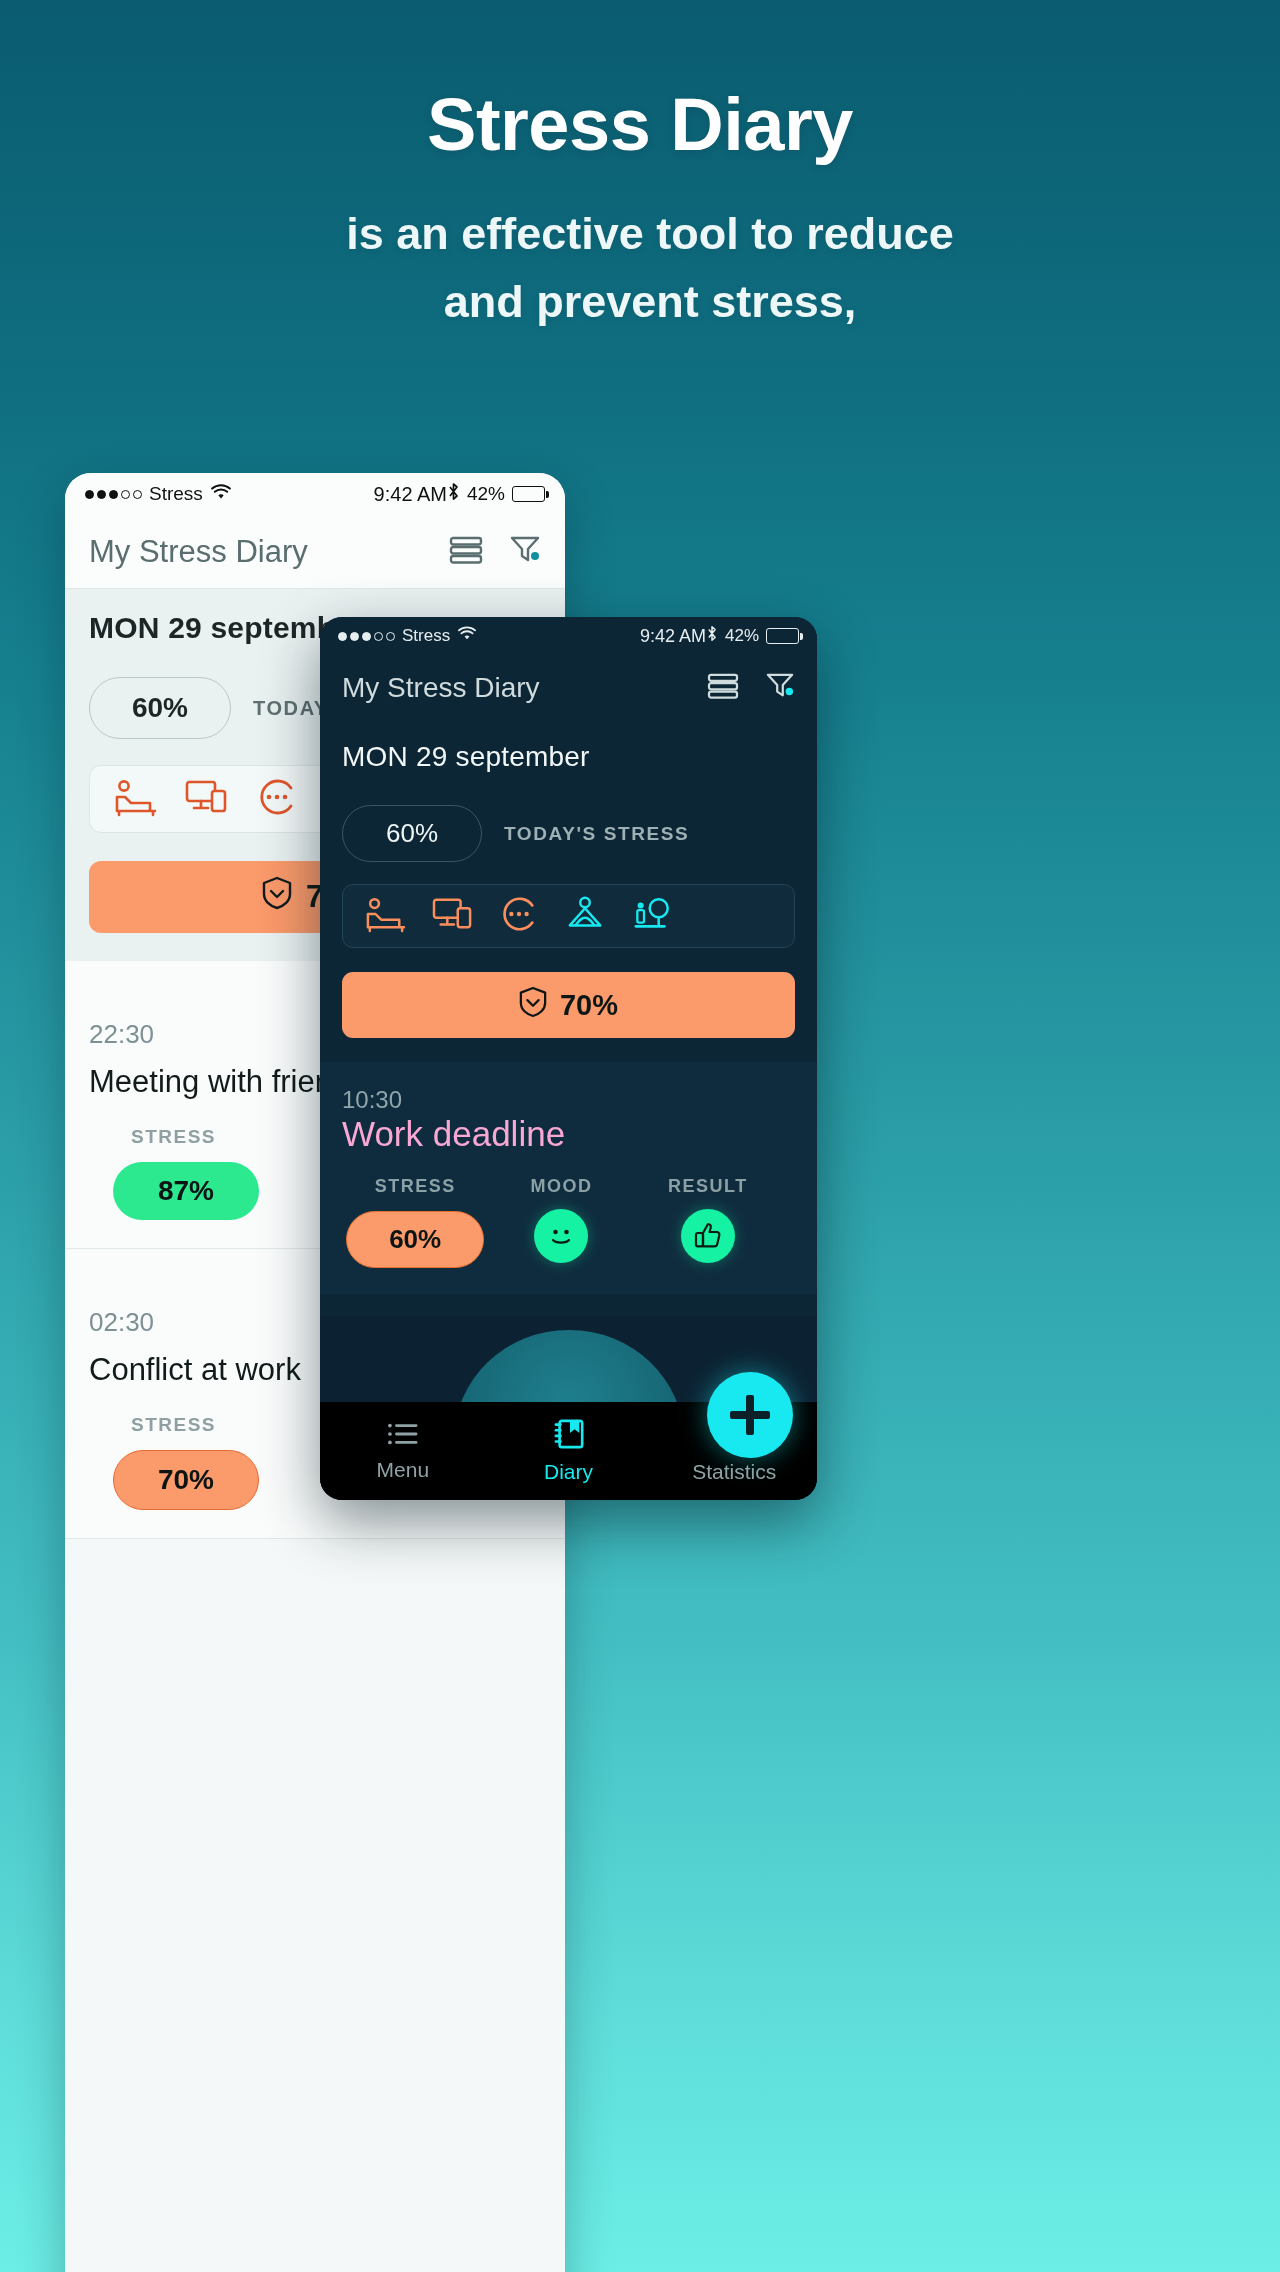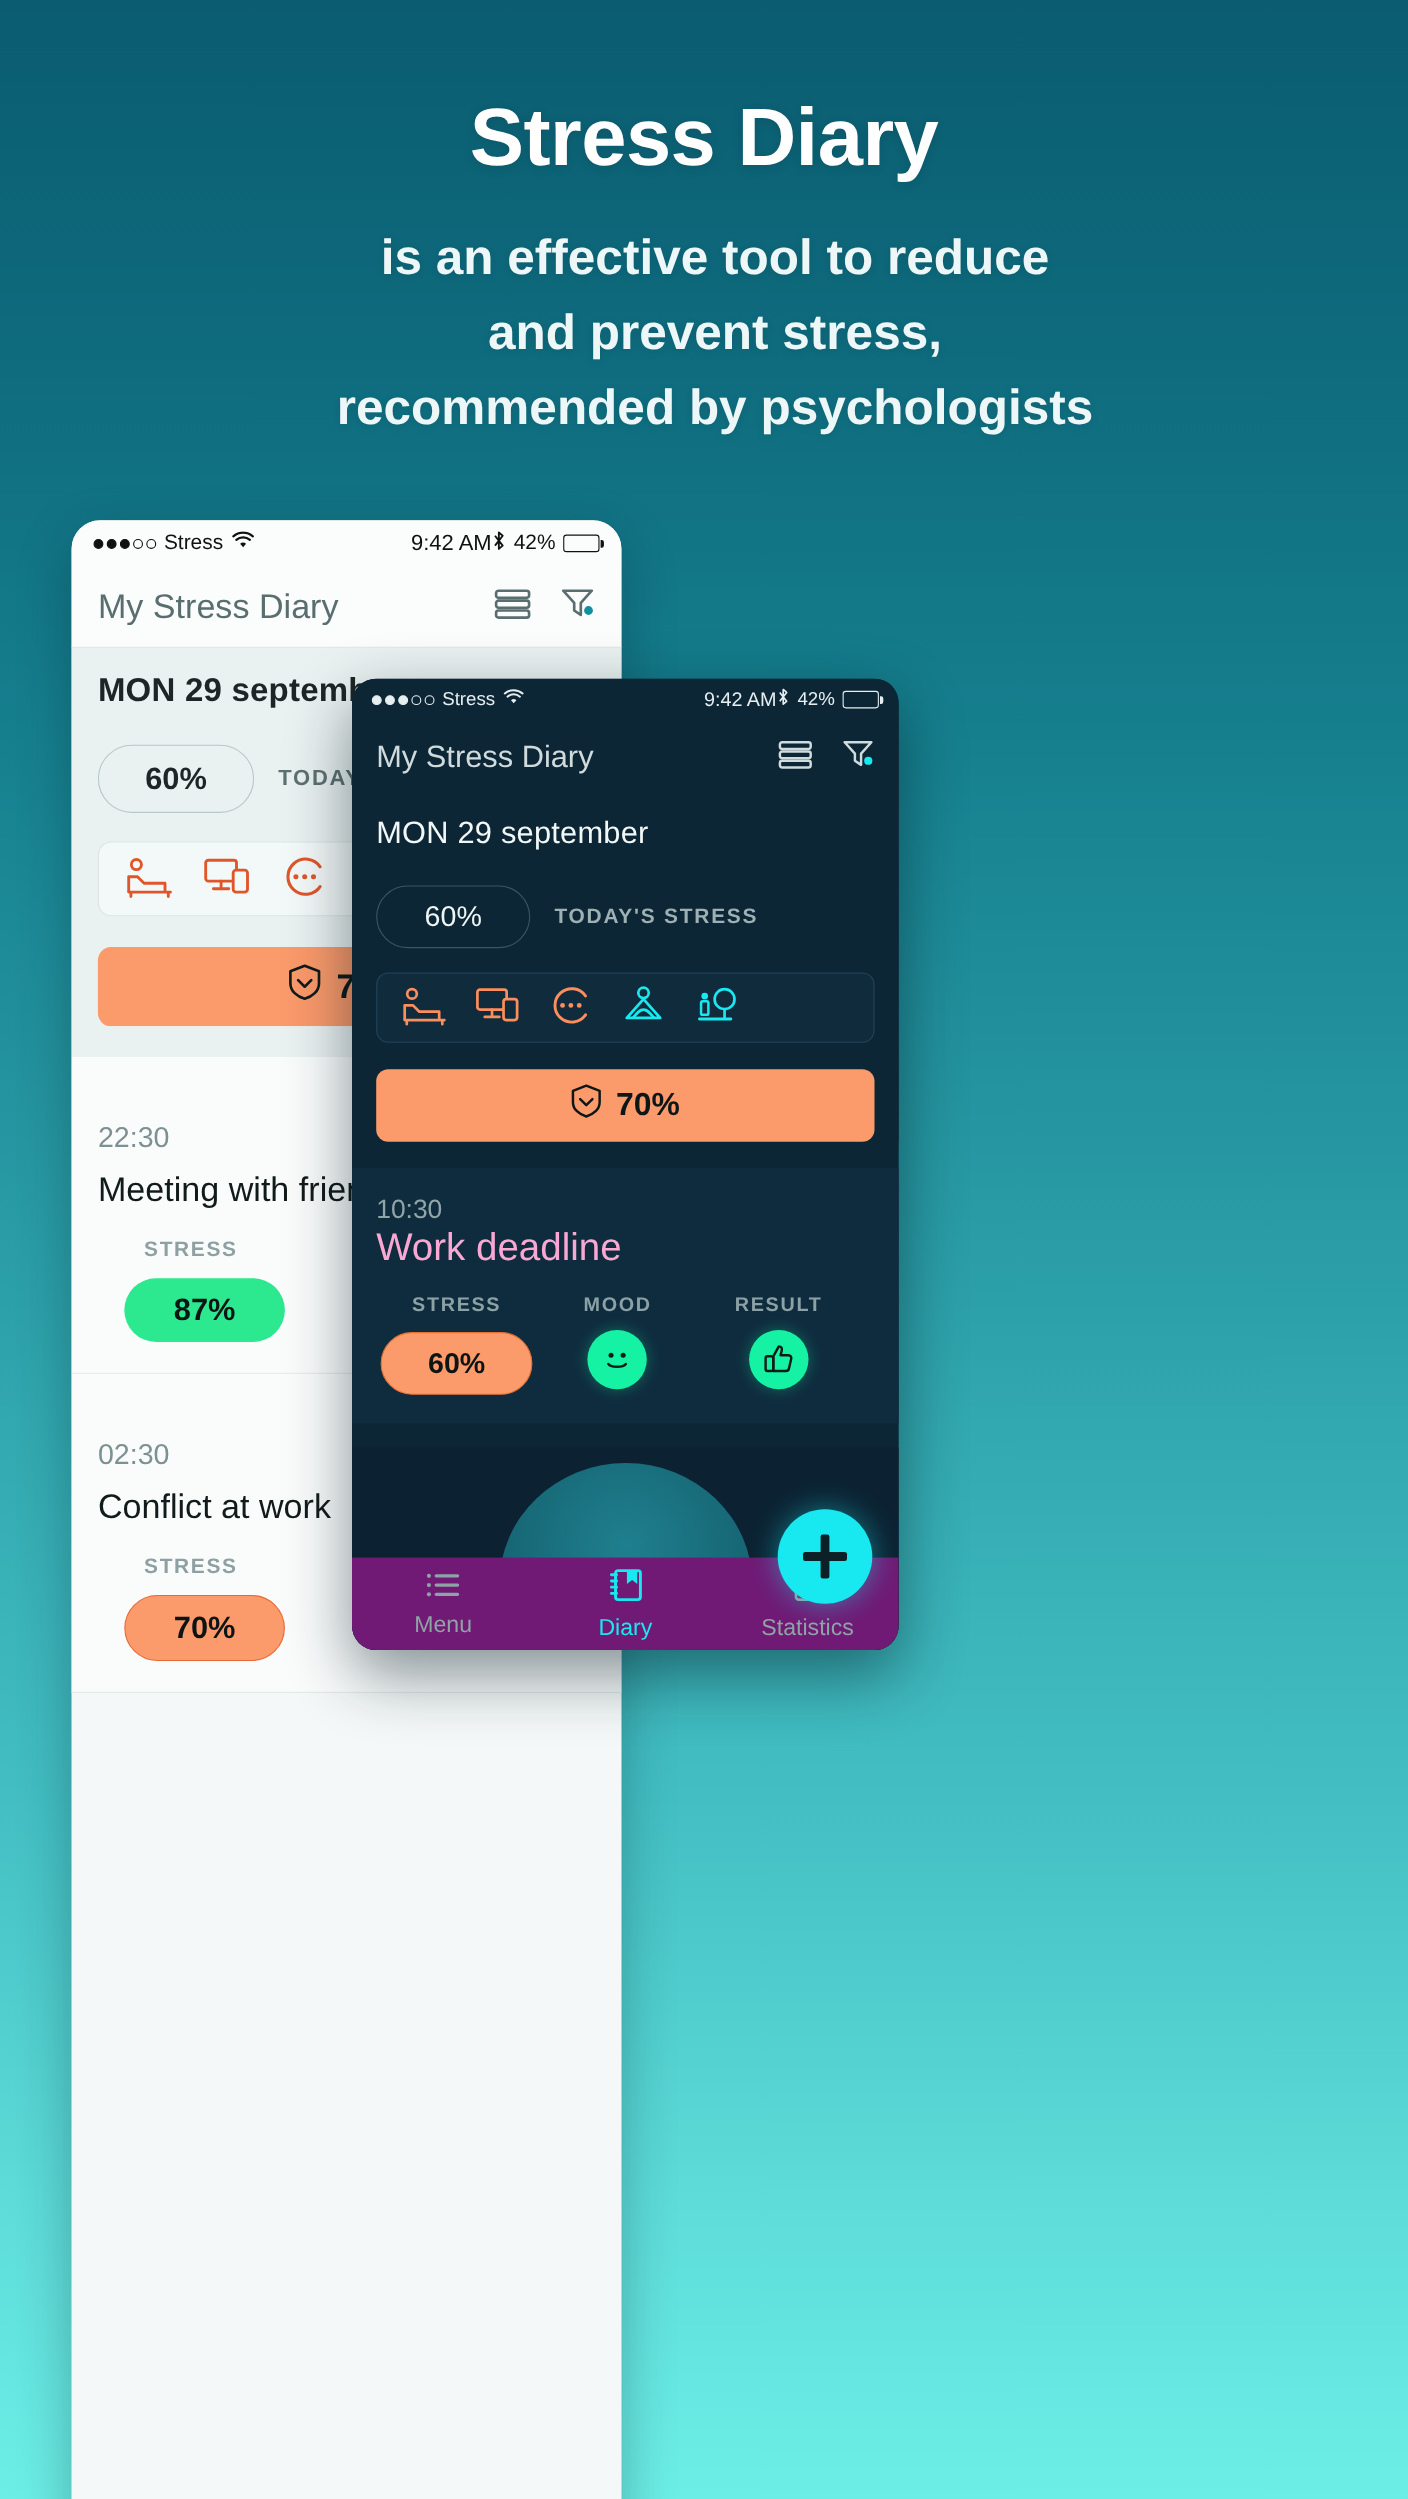--- a/index.html
+++ b/index.html
@@ -191,22 +191,22 @@
     margin-top: 22px; height: 198px; background: #0c2232;
     position: relative; overflow: hidden;
   }
   .octo {
     position: absolute; left: 50%; transform: translateX(-50%);
     top: 14px; width: 230px; height: 220px;
     border-radius: 50% 50% 46% 46%;
     background: radial-gradient(circle at 50% 34%, #1f7f8e 0%, #176876 56%, #12525f 100%);
   }
   .dark-bottomnav {
-    position: absolute; left: 0; right: 0; bottom: 0; height: 84px;
-    background: #701a75;
+    position: absolute; left: 0; right: 0; bottom: 0; height: 98px;
+    background: #000000;
     display: flex; align-items: center;
   }
   .dark-bottomnav .nav-item .nlabel { font-size: 21px; margin-top: 6px; }
   .fab {
     position: absolute; right: 24px; bottom: 42px;
     width: 86px; height: 86px; border-radius: 50%;
     background: #18e8f0;
     display: flex; align-items: center; justify-content: center;
     box-shadow: 0 0 26px rgba(24,232,240,0.45);
   }
@@ -218,21 +218,20 @@
   .fab-plus::after  { top: 16px; left: 0; height: 8px; width: 40px; }
 </style>
 </head>
 <body>
 
 <div class="hero">
   <div class="hero-title">Stress Diary</div>
   <div class="hero-sub">
     <div>is an effective tool to reduce</div>
     <div>and prevent stress,</div>
-    <div>recommended by psychologists</div>
   </div>
 </div>
 
 <div class="phone" id="phone-light">
 
   <div class="light-statusbar">
     <div class="sb-left">
       <div class="sb-dots">
         <span class="dot on"></span>
           <span class="dot on"></span>

